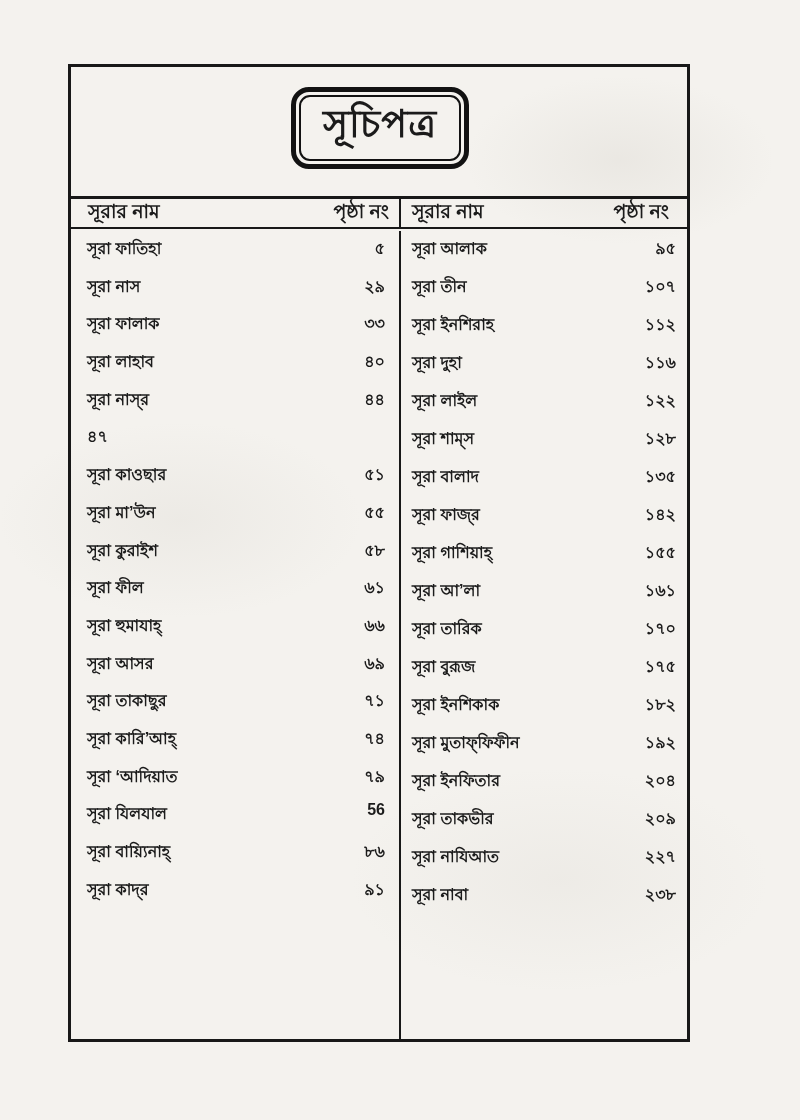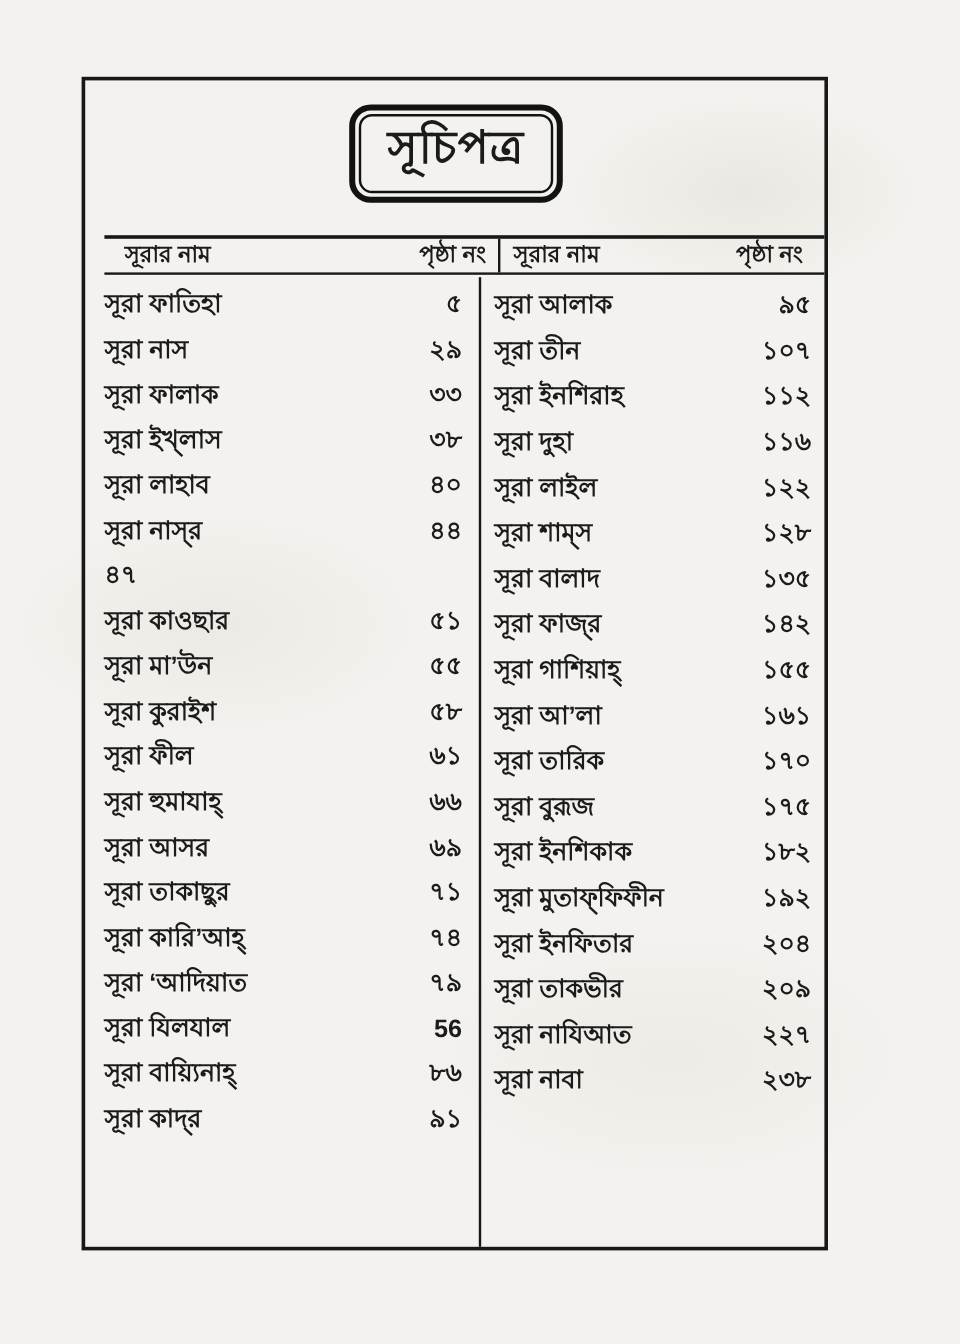--- a/index.html
+++ b/index.html
@@ -26,36 +26,35 @@
   }
   .title-inner {
     border:2px solid #121212; border-radius:11px;
     text-align:center; padding:6px 4px 12px 4px;
     font-size:38px; font-weight:bold; letter-spacing:1px; line-height:1.15;
   }
   .thead {
     position:absolute; left:0; right:0; top:129px; height:33px;
     border-top:3px solid #181818; border-bottom:2px solid #181818;
     display:flex;
-    margin-left:16px;
   }
   .th-cell {
     flex:0 0 328px; display:flex; justify-content:space-between; align-items:center;
     padding:0 10px 0 17px; font-size:19px; font-weight:bold;
   }
   .th-cell.right { flex:1 1 auto; border-left:2px solid #181818; padding:0 18px 0 11px; }
   .tbody {
     position:absolute; left:0; right:0; top:164px; bottom:0;
     display:flex;
   }
   .col { flex:0 0 328px; padding-top:5px; }
   .col.right { flex:1 1 auto; border-left:2px solid #181818; }
   .row {
-    height:37.7px; display:flex; justify-content:space-between; align-items:center;
-    padding:0 14px 0 16px; font-size:21px; font-weight:600;
+    height:37.7px; display:flex; justify-content:space-between; align-items:flex-start;
+    padding:0 14px 0 16px; font-size:16px; font-weight:600;
   }
   .col.right .row { padding:0 11px 0 11px; height:38px; }
   .surah { white-space:nowrap; }
   .pageno { white-space:nowrap; font-weight:600; }
 </style>
 </head>
 <body>
 
 <div class="frame">
 
@@ -84,24 +83,20 @@
   <div class="row">
     <span class="surah">সূরা নাস</span>
     <span class="pageno">২৯</span>
   </div>
 
   <div class="row">
     <span class="surah">সূরা ফালাক</span>
     <span class="pageno">৩৩</span>
   </div>
 
-  <div class="row">
-    <span class="surah">সূরা ইখ্‌লাস</span>
-    <span class="pageno">৩৮</span>
-  </div>
 
   <div class="row">
     <span class="surah">সূরা লাহাব</span>
     <span class="pageno">৪০</span>
   </div>
 
   <div class="row">
     <span class="surah">সূরা নাস্‌র</span>
     <span class="pageno">৪৪</span>
   </div>

